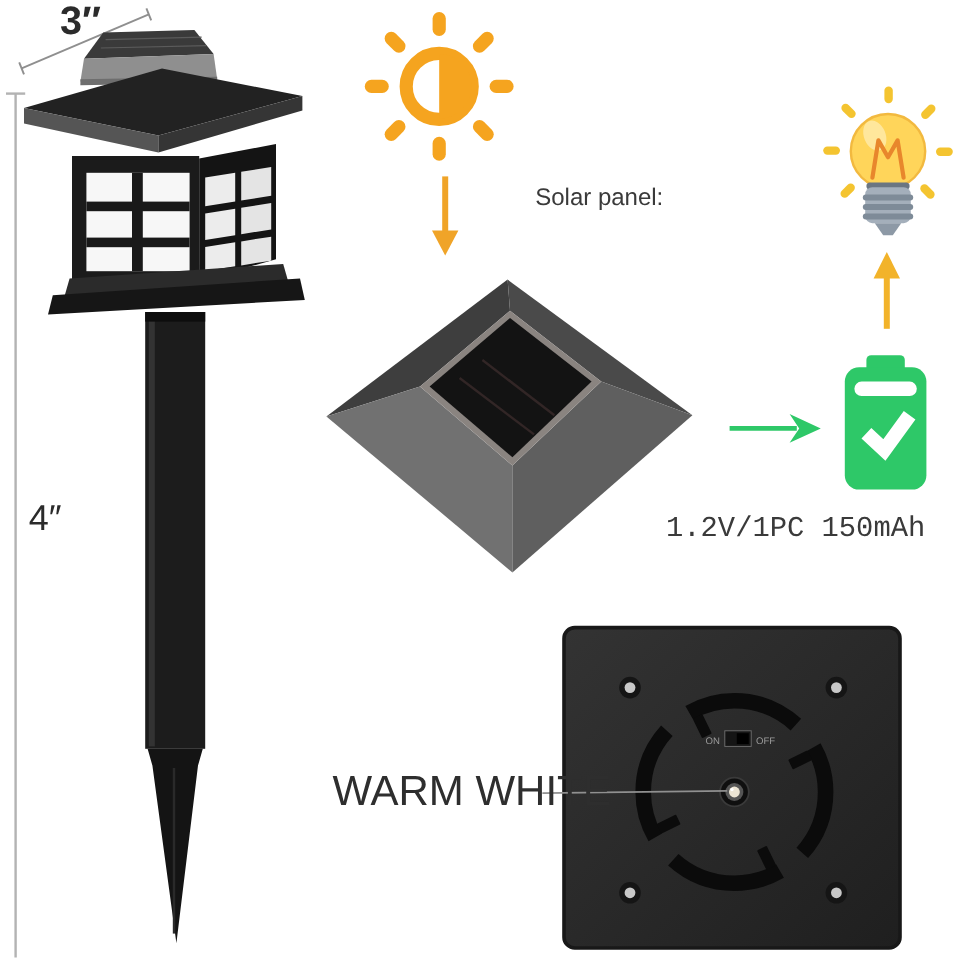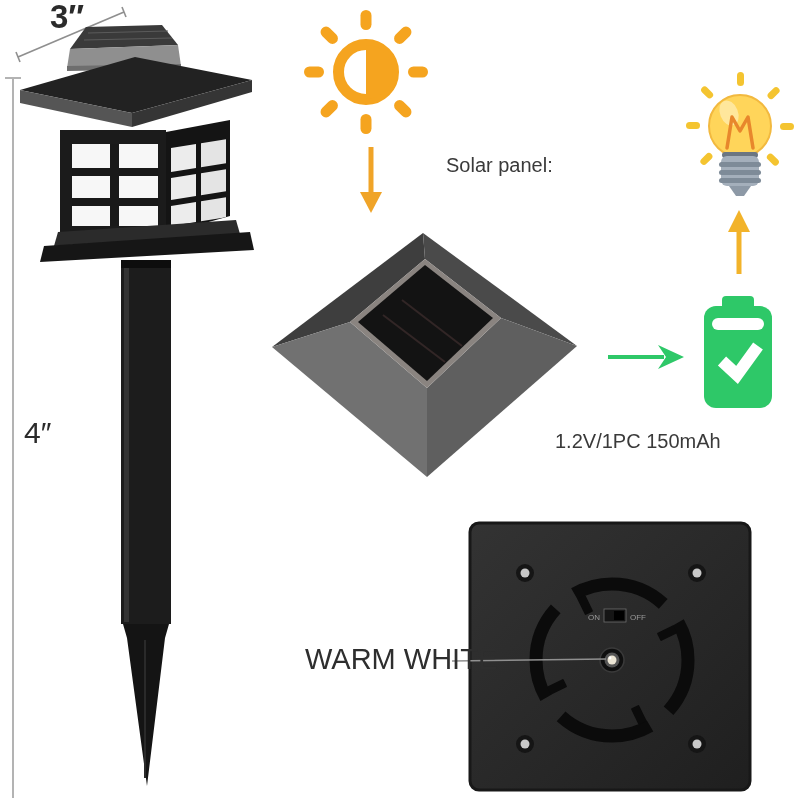--- a/index.html
+++ b/index.html
@@ -6,22 +6,22 @@
   .canvas{
     position:relative;width:800px;height:800px;background:#ffffff;overflow:hidden;
     font-family:"Liberation Sans",sans-serif;
   }
   .illus{position:absolute;left:0;top:0;}
   .label{position:absolute;color:#3a3a3a;font-family:"Liberation Sans",sans-serif;white-space:nowrap;}
   .dim{color:#2b2b2b;}
   .dim-3{left:50px;top:-2px;font-size:33px;font-weight:600;}
   .dim-15{left:24px;top:416px;font-size:30px;font-weight:400;}
   .solar-text{left:402px;top:146px;font-size:20px;line-height:38px;margin-left:44px;}
-  .battery-text{left:555px;top:422px;font-size:20px;line-height:39px;}
-  .led-text{left:277px;top:641px;font-size:29px;line-height:37px;color:#2e2e2e;margin-left:28px;}
+  .battery-text{left:555px;top:422px;font-size:24px;line-height:39px;font-family:Liberation Mono, monospace;}
+  .led-text{left:277px;top:641px;font-size:35px;line-height:37px;color:#2e2e2e;}
 </style>
 </head>
 <body>
 
 <div class="canvas">
 
   <svg class="illus" width="800" height="800" viewBox="0 0 800 800">
     <defs>
       <linearGradient id="panelGrad" x1="0" y1="0" x2="1" y2="1">
         <stop offset="0" stop-color="#333333"></stop>

